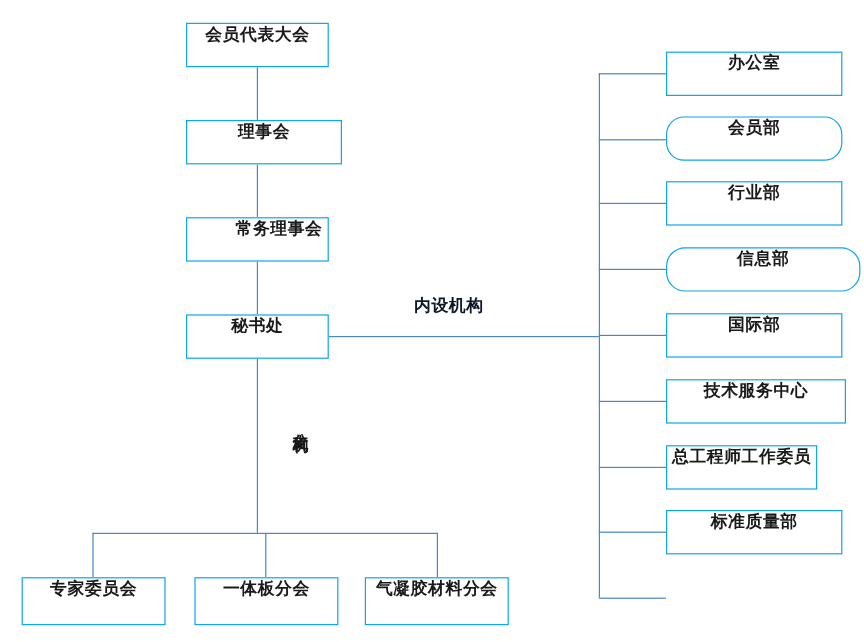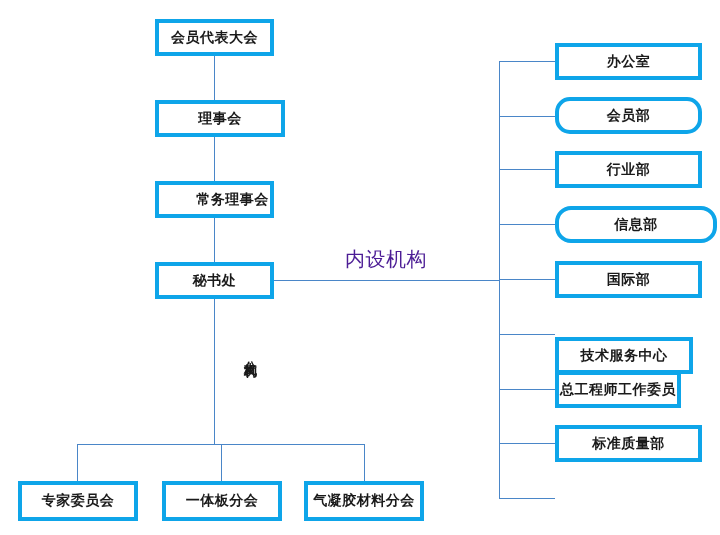--- a/index.html
+++ b/index.html
@@ -11,42 +11,42 @@
     position: relative;
     width: 720px;
     height: 535px;
     background: #ffffff;
     font-family: "Liberation Sans", "DejaVu Sans", sans-serif;
     overflow: hidden;
   }
   .node {
     position: absolute;
     box-sizing: border-box;
-    border: 4px solid #0ea5e9;
+    border: 1px solid #0ea5e9;
     background: #ffffff;
     display: flex;
-    align-items: center;
+    align-items: flex-start;
     justify-content: center;
     color: #1a1a1a;
     font-weight: bold;
     font-size: 14px;
     letter-spacing: 0.5px;
     white-space: nowrap;
   }
   .conn {
     position: absolute;
     background: #4a86c8;
   }
   .conn-h { height: 1px; }
   .conn-v { width: 1px; }
   .label {
     position: absolute;
-    color: #4c1d95;
-    font-weight: normal;
-    font-size: 20px;
+    color: #0f172a;
+    font-weight: bold;
+    font-size: 14px;
     white-space: nowrap;
     letter-spacing: 0.5px;
   }
   .label-vert {
     position: absolute;
     color: #1a1a1a;
     font-weight: bold;
     font-size: 13px;
     writing-mode: vertical-rl;
     text-orientation: upright;
@@ -98,21 +98,21 @@
   </div>
   <div class="node" style="left:555px; top:151px; width:147px; height:37px;">
     <span>行业部</span>
   </div>
   <div class="node" style="left:555px; top:206px; width:162px; height:37px;border-radius:16px;">
     <span>信息部</span>
   </div>
   <div class="node" style="left:555px; top:261px; width:147px; height:37px;">
     <span>国际部</span>
   </div>
-  <div class="node" style="left:555px; top:316px; width:138px; height:37px;margin-top:21px;">
+  <div class="node" style="left:555px; top:316px; width:150px; height:37px;">
     <span>技术服务中心</span>
   </div>
   <div class="node" style="left:555px; top:371px; width:126px; height:37px;">
     <span>总工程师工作委员</span>
   </div>
   <div class="node" style="left:555px; top:425px; width:147px; height:37px;">
     <span>标准质量部</span>
   </div>
 
   <div class="conn conn-h" style="left:77px; top:444px; width:288px;"></div>

